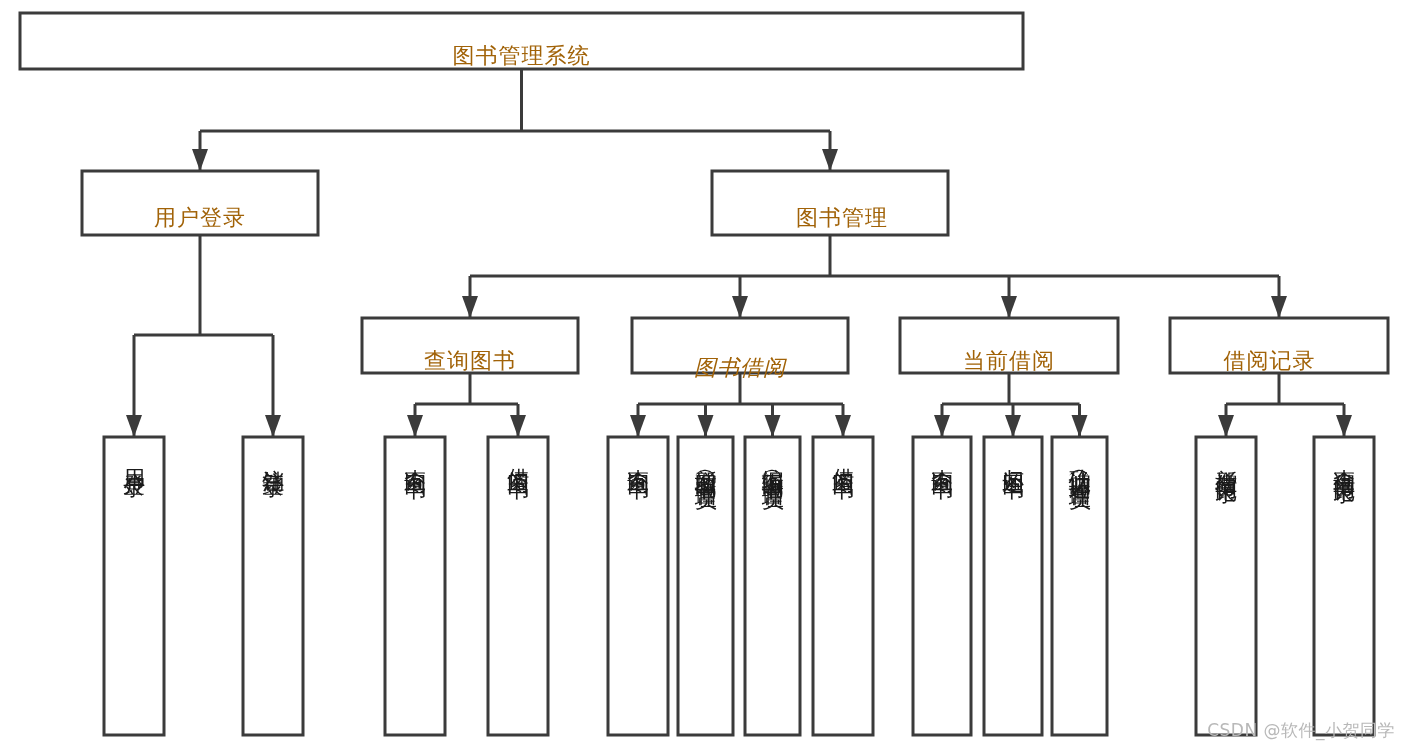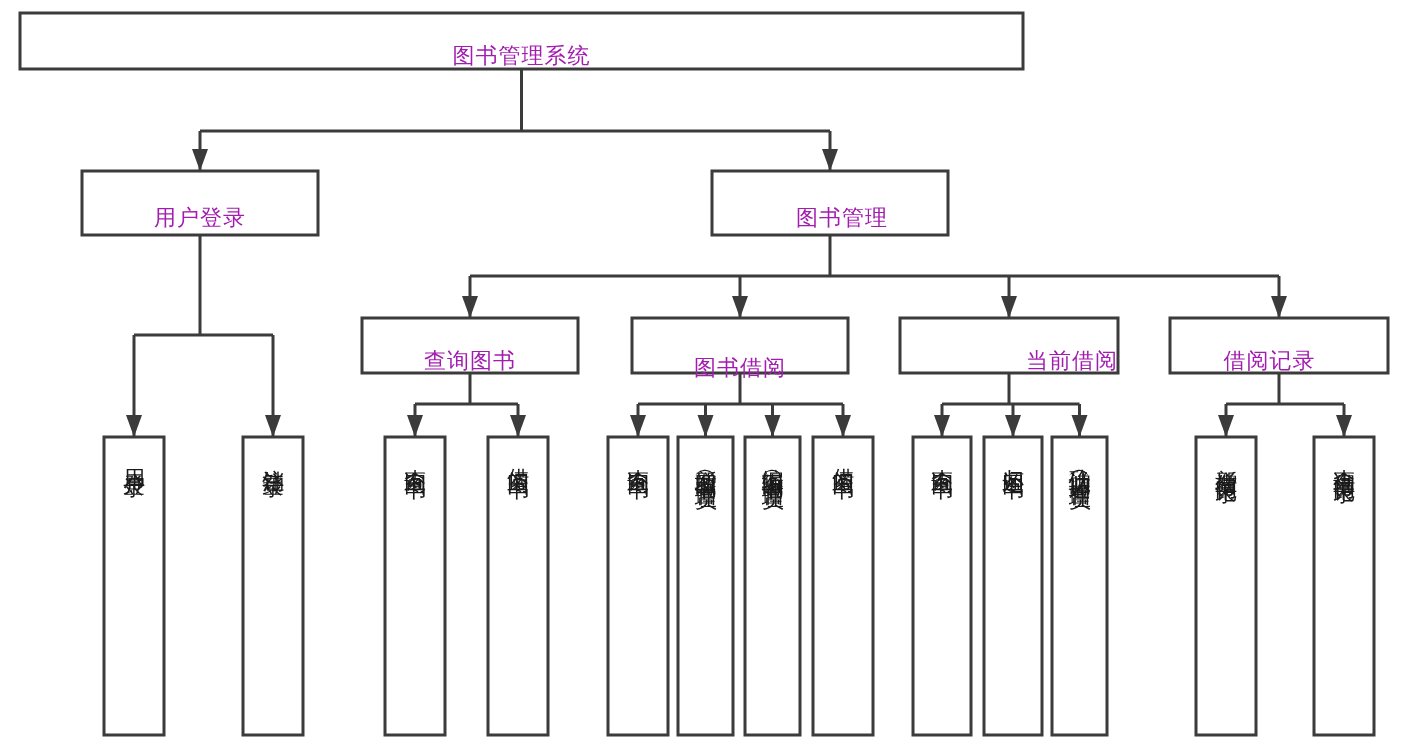--- a/index.html
+++ b/index.html
@@ -76,21 +76,21 @@
     position: absolute;
     display: flex;
     align-items: center;
     justify-content: center;
     box-sizing: border-box;
     pointer-events: none;
   }
   .hnode-text {
     font-family: "DejaVu Sans", "Liberation Sans", sans-serif;
     font-size: 22px;
-    color: #a21caf;
+    color: #a16207;
     letter-spacing: 1px;
     white-space: nowrap;
     margin-top: 30px;
   }
 </style>
 </head>
 <body>
 
 <div id="diagram-root">
   <svg id="tree-svg" viewBox="0 0 1405 747" xmlns="http://www.w3.org/2000/svg">
@@ -177,24 +177,24 @@
       </div>
       <div class="hnode-wrap" style="left: 82px; top: 171px; width: 236px; height: 64px;">
         <span class="hnode-text">用户登录</span>
       </div>
       <div class="hnode-wrap" style="left: 712px; top: 171px; width: 236px; height: 64px; padding-left: 24px;">
         <span class="hnode-text">图书管理</span>
       </div>
       <div class="hnode-wrap" style="left: 362px; top: 318px; width: 216px; height: 55px;">
         <span class="hnode-text">查询图书</span>
       </div>
-      <div class="hnode-wrap" style="left: 632px; top: 318px; width: 216px; height: 70px;">
+      <div class="hnode-wrap" style="left: 632px; top: 318px; width: 216px; height: 70px; font-style: italic;">
         <span class="hnode-text">图书借阅</span>
       </div>
-      <div class="hnode-wrap" style="left: 900px; top: 318px; width: 218px; height: 55px; justify-content: flex-end;">
+      <div class="hnode-wrap" style="left: 900px; top: 318px; width: 218px; height: 55px;">
         <span class="hnode-text">当前借阅</span>
       </div>
       <div class="hnode-wrap" style="left: 1170px; top: 318px; width: 199px; height: 55px;">
         <span class="hnode-text">借阅记录</span>
       </div>
       <div class="vnode-wrap" style="left: 104px; top: 451px; width: 60px; height: 278px;">
         <span class="vnode-text">用户登录</span>
       </div>
       <div class="vnode-wrap" style="left: 243px; top: 451px; width: 60px; height: 278px;">
         <span class="vnode-text">注销登录</span>
@@ -226,13 +226,14 @@
       <div class="vnode-wrap" style="left: 1052px; top: 451px; width: 55px; height: 278px;">
         <span class="vnode-text">确认归还（管理员）</span>
       </div>
       <div class="vnode-wrap" style="left: 1196px; top: 451px; width: 60px; height: 278px;">
         <span class="vnode-text">新增借阅记录</span>
       </div>
       <div class="vnode-wrap" style="left: 1314px; top: 451px; width: 60px; height: 278px;">
         <span class="vnode-text">查询借阅记录</span>
       </div>
     </div>
+  <div class="watermark-text">CSDN @软件_小贺同学</div>
 </div>
 
 </body></html>

